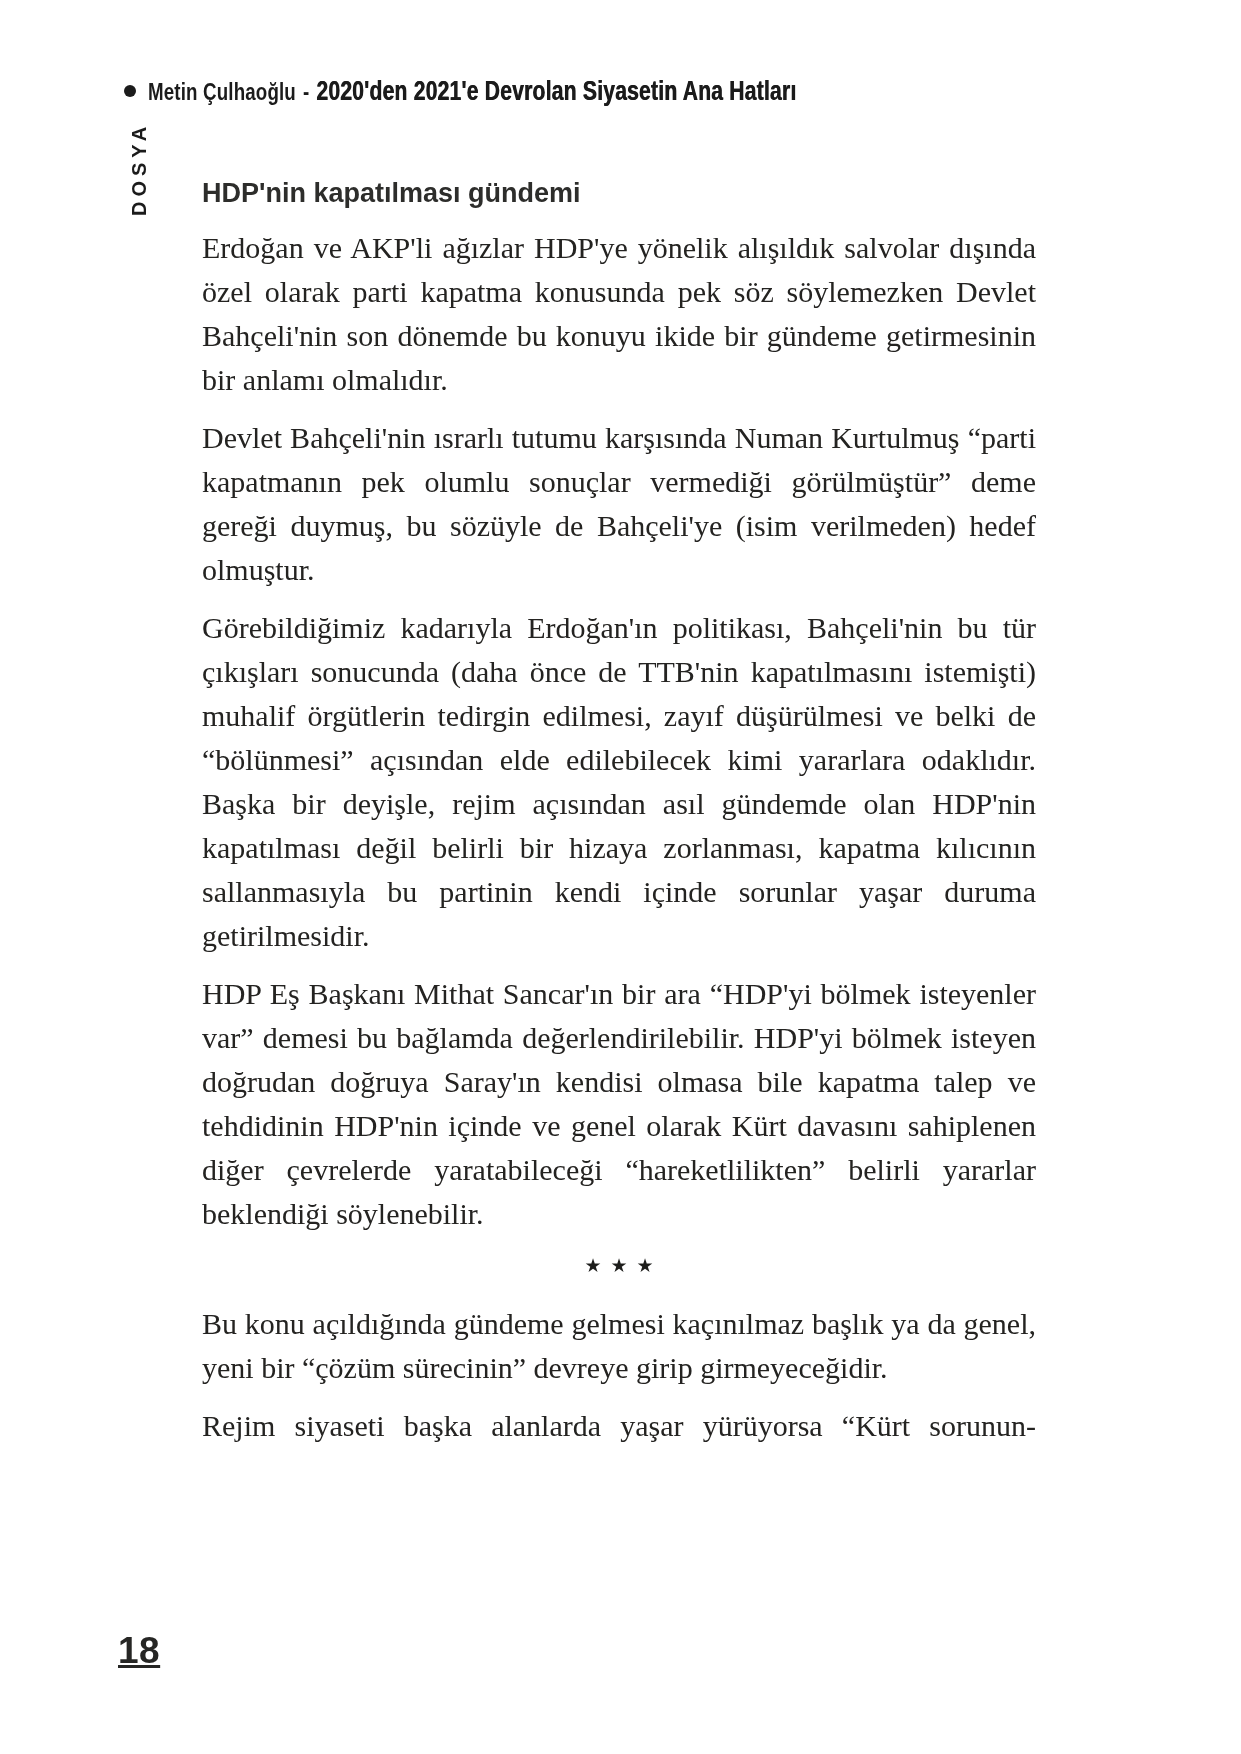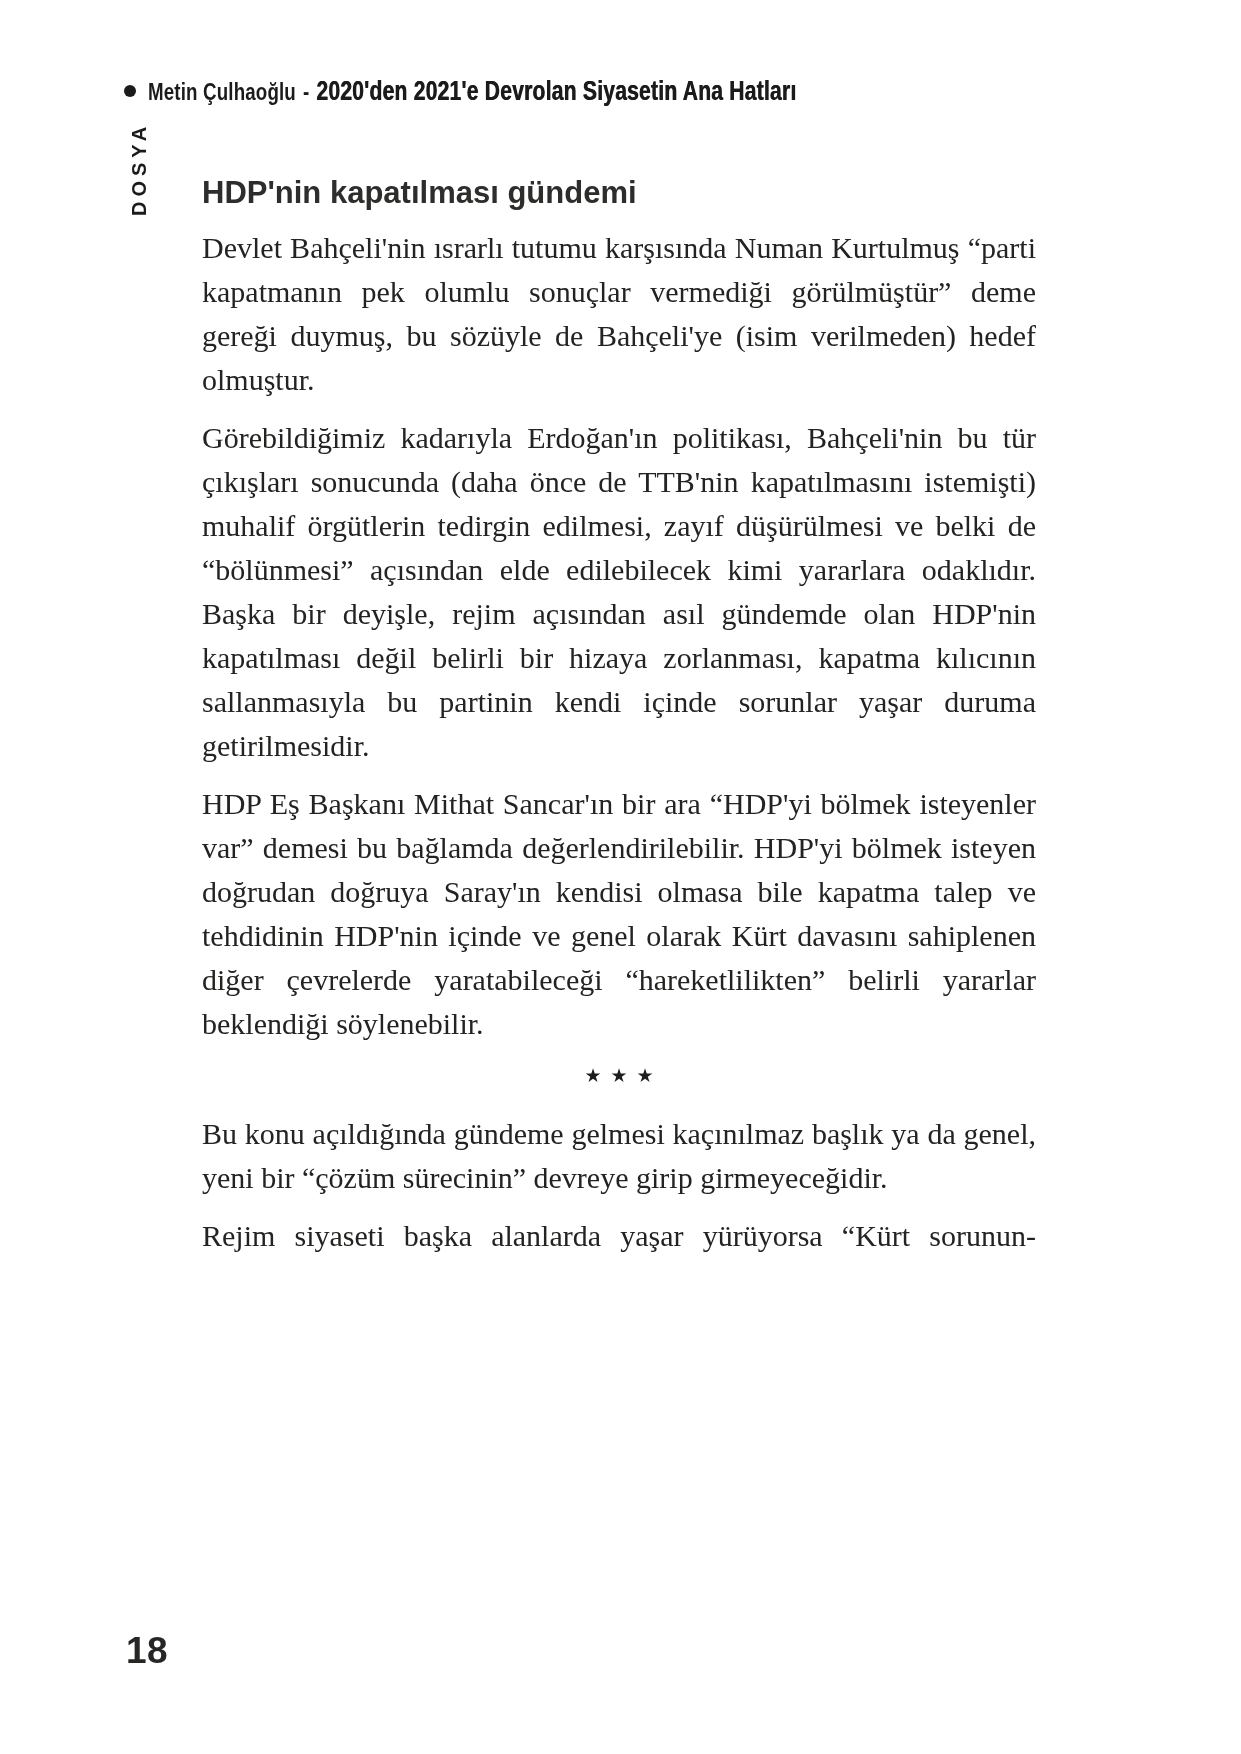--- a/index.html
+++ b/index.html
@@ -87,48 +87,49 @@
     font-size: 30px;
     line-height: 44px;
     text-align: justify;
     margin: 0 0 14px 0;
   }
   .par.force-justify { text-align-last: justify; }
   .it { }
 
   .section-heading {
     font-family: "Liberation Sans", sans-serif;
-    font-size: 31px;
+    font-size: 27px;
     line-height: 46px;
     font-weight: 700;
     letter-spacing: 0;
     color: #2d2d2b;
     margin: 26px 0 10px 0;
   }
 
   .stars-separator {
     text-align: center;
     font-size: 19px;
     line-height: 28px;
     letter-spacing: 9px;
     padding-left: 9px; 
     color: #1d1d1b;
     margin: 16px 0 22px 0;
   }
 
   
   .page-number {
     position: absolute;
-    left: 126px;
+    left: 118px;
     top: 1630px;
     font-family: "Liberation Sans", sans-serif;
     font-size: 37px;
     font-weight: 700;
     letter-spacing: 0.5px;
     color: #262624;
+    text-decoration: underline;
   }
 </style>
 </head>
 <body>
 
 <div class="page">
 
   <div class="header">
     <span class="header-bullet"></span>
     <span class="header-text">
@@ -139,20 +140,23 @@
   </div>
 
   <div class="sidebar-label">DOSYA</div>
 
   <div class="body-column">
 
 
 
     <h2 class="section-heading">HDP'nin kapatılması gündemi</h2>
 
+    <p class="par">
+      <span>Erdoğan ve AKP'li ağızlar HDP'ye yönelik alışıldık salvolar dışında özel olarak parti kapatma konusunda pek söz söylemezken Devlet Bahçeli'nin son dönemde bu konuyu ikide bir gündeme getirmesinin bir anlamı olmalıdır.</span>
+    </p>
 
     <p class="par">
       <span>Devlet Bahçeli'nin ısrarlı tutumu karşısında Numan Kurtulmuş “parti kapatmanın pek olumlu sonuçlar vermediği görülmüştür” deme gereği duymuş, bu sözüyle de Bahçeli'ye </span><span class="it">(isim verilmeden)</span><span> hedef olmuştur.</span>
     </p>
 
     <p class="par">
       <span>Görebildiğimiz kadarıyla Erdoğan'ın politikası, Bahçeli'nin bu tür çıkışları sonucunda </span><span class="it">(daha önce de TTB'nin kapatılmasını istemişti)</span><span> muhalif örgütlerin tedirgin edilmesi, zayıf düşürülmesi ve belki de “bölünmesi” açısından elde edilebilecek kimi yararlara odaklıdır. Başka bir deyişle, rejim açısından asıl gündemde olan HDP'nin kapatılması değil belirli bir hizaya zorlanması, kapatma kılıcının sallanmasıyla bu partinin kendi içinde sorunlar yaşar duruma getirilmesidir.</span>
     </p>
 
     <p class="par">

